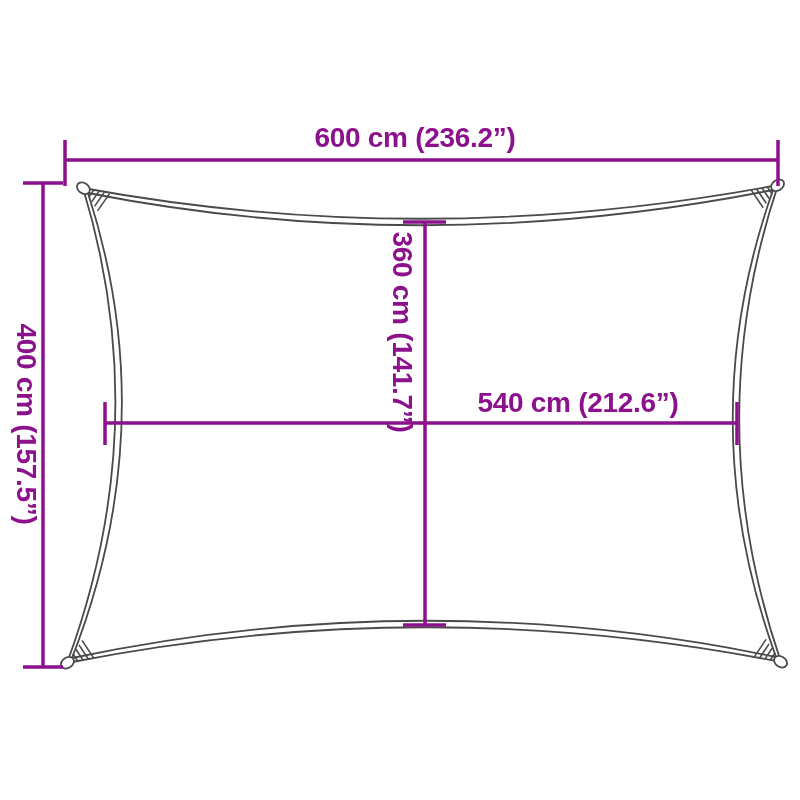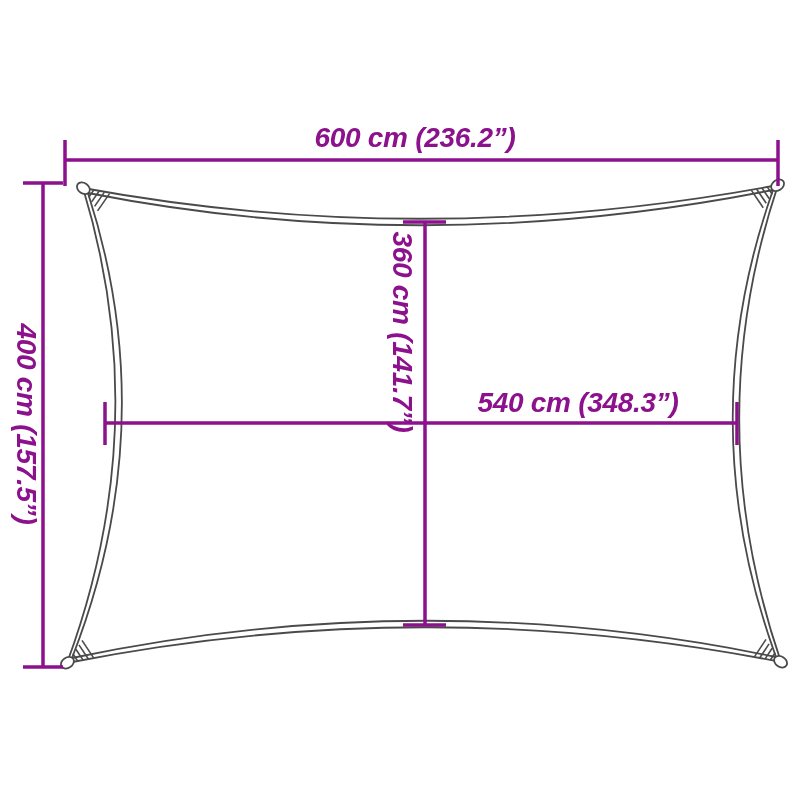--- a/index.html
+++ b/index.html
@@ -5,21 +5,20 @@
   :root{
     --accent:#8C118C;
     --outline:#4A4A4A;
     --bg:#FFFFFF;
   }
   *{margin:0;padding:0;box-sizing:border-box;}
   html,body{width:800px;height:800px;background:var(--bg);overflow:hidden;}
   .canvas{
     position:relative;width:660px;height:800px;background:var(--bg);
     font-family:"Liberation Sans","DejaVu Sans",sans-serif;
-    font-style:italic;
   }
   svg{position:absolute;left:0;top:0;}
   .sail-stroke{stroke:var(--outline);stroke-width:1.8;fill:none;}
   .sail-fill{fill:#FFFFFF;}
   .lace{stroke:var(--outline);stroke-width:1.6;}
   .dim{stroke:var(--accent);stroke-width:3.5;}
   .dim-label{
     position:absolute;
     color:var(--accent);
     font-size:28px;
@@ -90,15 +89,15 @@
       <line class="dim" x1="737" y1="402" x2="737" y2="445"></line>
     </g>
   </svg>
 
   <div class="dim-label" style="left:415px;top:138px;">600 cm (236.2”)</div>
 
   <div class="dim-label vertical" style="left:26px;top:424px;">400 cm (157.5”)</div>
 
   <div class="dim-label vertical" style="left:402px;top:332px;">360 cm (141.7”)</div>
 
-  <div class="dim-label" style="left:578px;top:403px;">540 cm (348.3”)</div>
+  <div class="dim-label" style="left:578px;top:403px;">540 cm (212.6”)</div>
 
 </div>
 
 </body></html>

